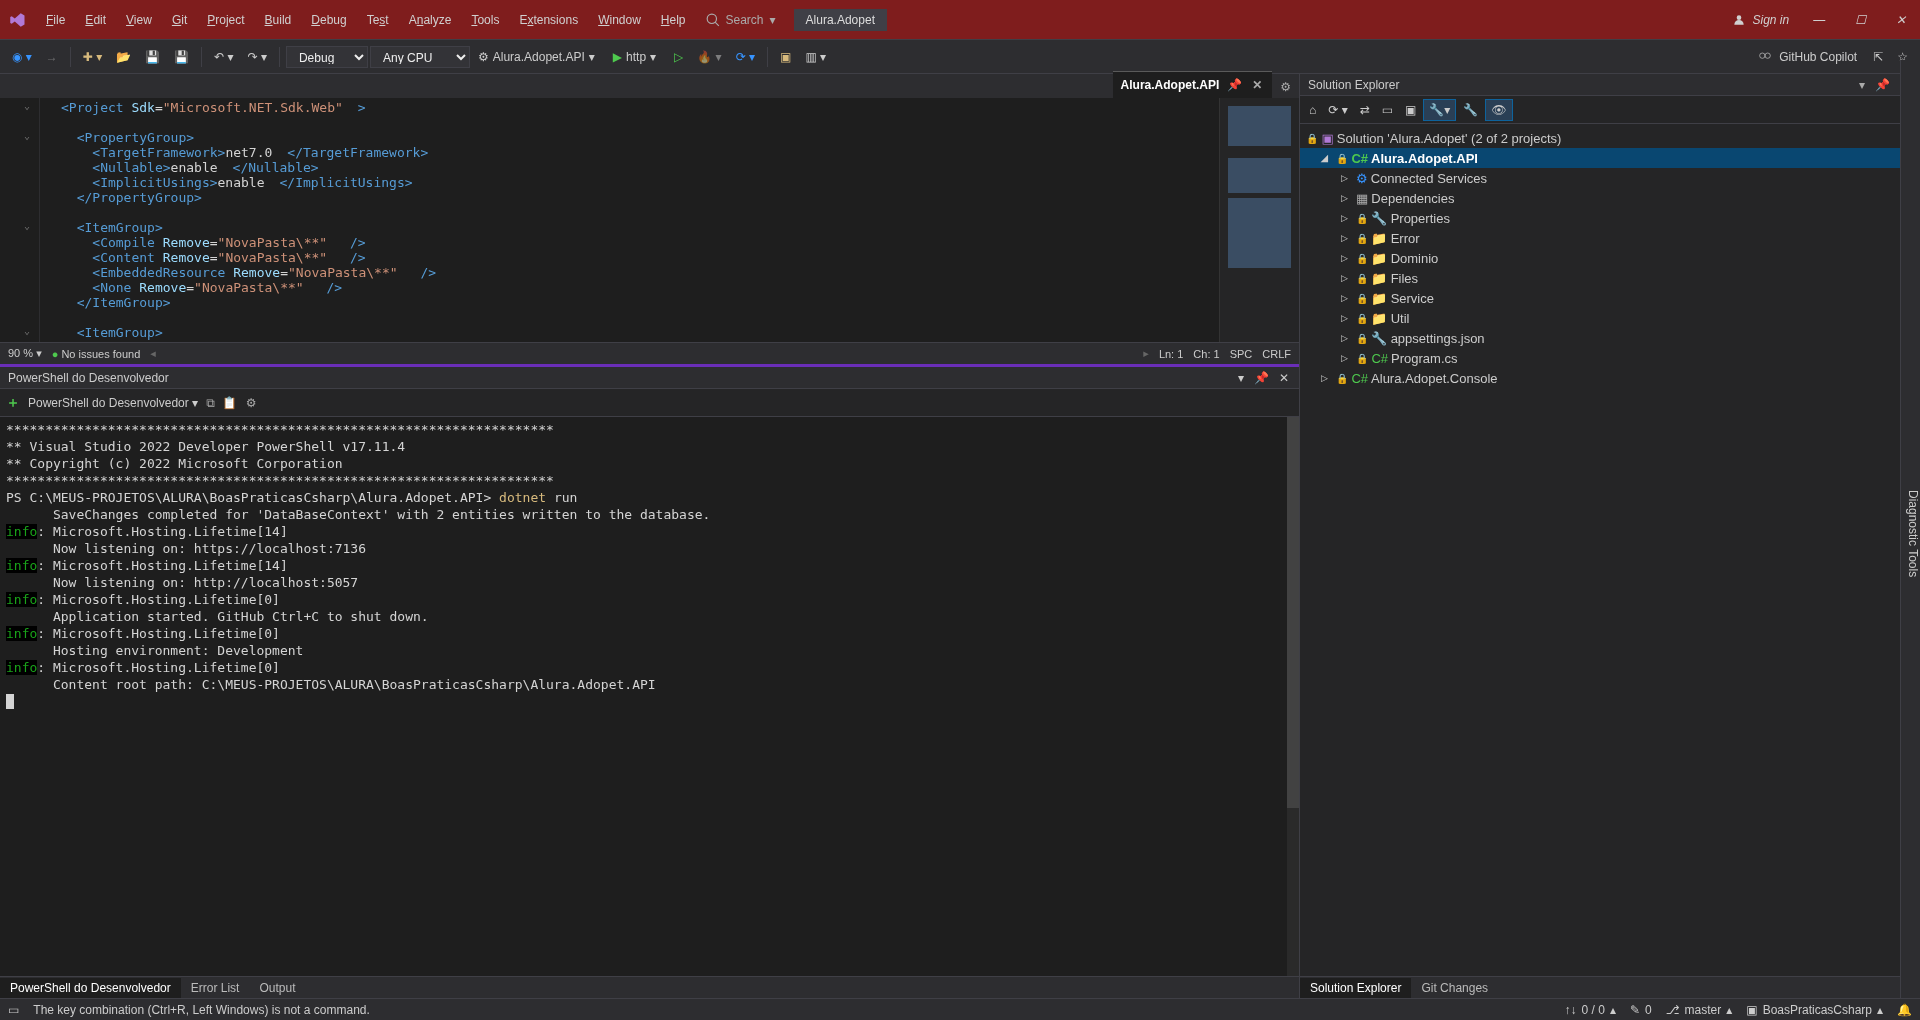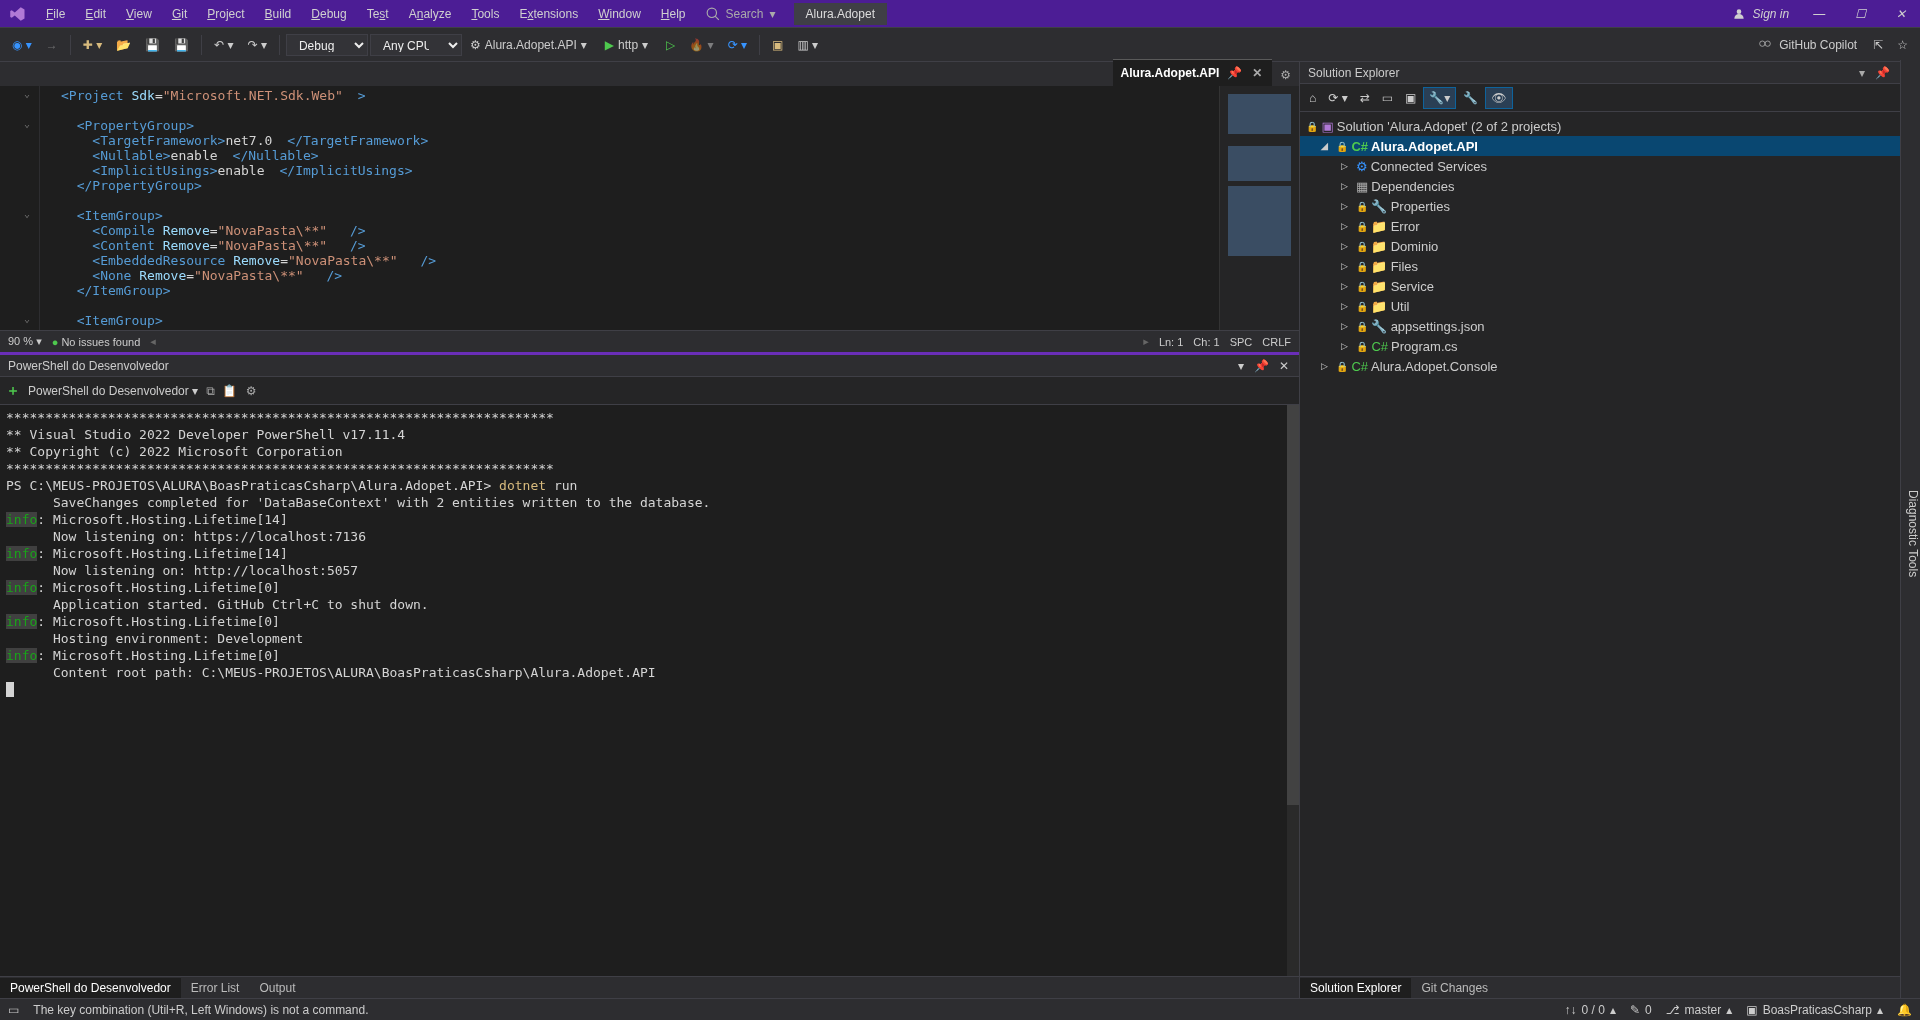--- a/index.html
+++ b/index.html
@@ -10,23 +10,23 @@
   color: #ccc;
   width: 1920px;
   height: 1020px;
   overflow: hidden;
   display: flex;
   flex-direction: column;
 }
 .menubar {
   display: flex;
   align-items: center;
-  background: #4c1d95;
+  background: #7f1d1d;
   border-bottom: 1px solid #3f3f46;
-  height: 28px;
+  height: 40px;
   padding: 8px 8px;
 }
 .menubar .vs-logo {
   width: 18px; height: 18px;
   margin-right: 10px;
   color: #b179d6;
 }
 .menubar .menu-item {
   padding: 6px 10px;
   cursor: pointer;
@@ -175,21 +175,21 @@
   background: #1e1e1e;
   font-family: Consolas, monospace;
   font-size: 13px;
   line-height: 17px;
   padding: 4px 6px;
   overflow: hidden;
   white-space: pre;
   color: #d4d4d4;
   position: relative;
 }
-.term-output .info { color: #19a319; background:#404040; }
+.term-output .info { color: #19a319; background:#000000; }
 .term-output .cmd-y { color: #d7ba7d; text-align: right; }
 .term-output .scroll-v { position:absolute; right:0; top:0; bottom:0; width:12px; background:#2a2a2a; }
 .term-output .scroll-thumb { position:absolute; right:0; top:0; width:12px; height:70%; background:#424242; }
 
 .bottom-tabs {
   display: flex; align-items: center;
   background: #2d2d30;
   border-top: 1px solid #3f3f46;
   height: 22px;
 }
@@ -307,21 +307,21 @@
   <div class="tb-sep"></div>
   <span class="tb-btn" style="color:#d7ba7d">✚ ▾</span>
   <span class="tb-btn" style="color:#d7ba7d">📂</span>
   <span class="tb-btn" style="color:#3794ff">💾</span>
   <span class="tb-btn" style="color:#3794ff">💾</span>
   <div class="tb-sep"></div>
   <span class="tb-btn">↶ ▾</span>
   <span class="tb-btn">↷ ▾</span>
   <div class="tb-sep"></div>
   <select class="combo"><option>Debug</option></select>
-  <select class="combo" style="width:92px"><option>Any CPU</option></select>
+  <select class="combo" style="width:100px"><option>Any CPU</option></select>
   <div class="startup">
     <span class="gear">⚙</span>
     <span>Alura.Adopet.API</span>
     <span>▾</span>
   </div>
   <div class="run-btn">
     <span class="play">▶</span>
     <span>http</span>
     <span>▾</span>
   </div>
@@ -552,20 +552,20 @@
       <span class="btab active">Solution Explorer</span>
       <span class="btab">Git Changes</span>
     </div>
   </div>
 </div>
 
 <div class="side-rail">Diagnostic Tools</div>
 
 <div class="statusbar">
   <span>▭</span>
-  <span>The key combination (Util+R, Left Windows) is not a command.</span>
+  <span>The key combination (Ctrl+R, Left Windows) is not a command.</span>
   <span class="spacer"></span>
   <span class="seg">↑↓ <span>0 / 0</span> ▴</span>
   <span class="seg">✎ <span>0</span></span>
   <span class="seg">⎇ <span>master</span> ▴</span>
   <span class="seg">▣ <span>BoasPraticasCsharp</span> ▴</span>
   <span class="seg">🔔</span>
 </div>
 
 </body></html>

